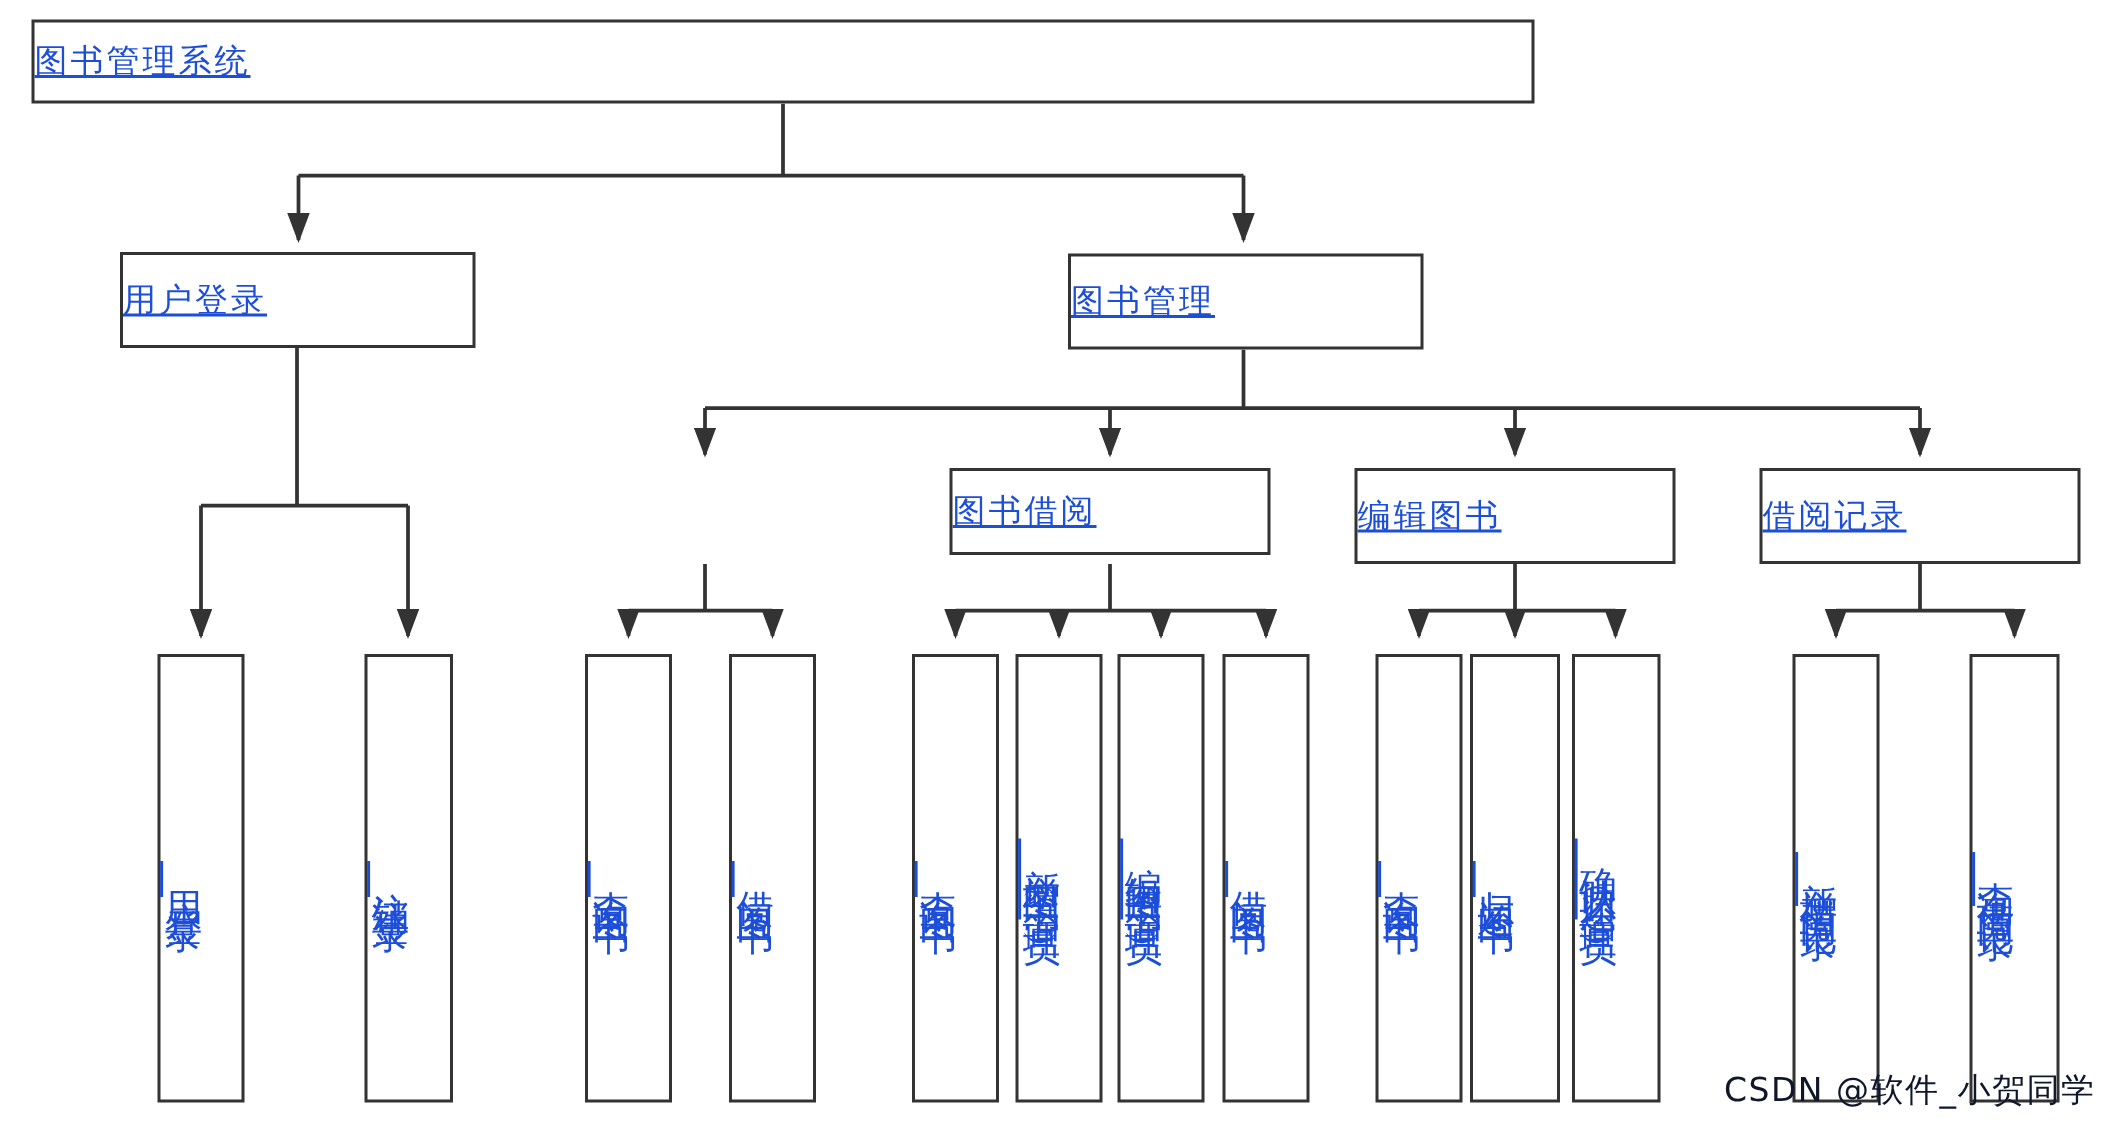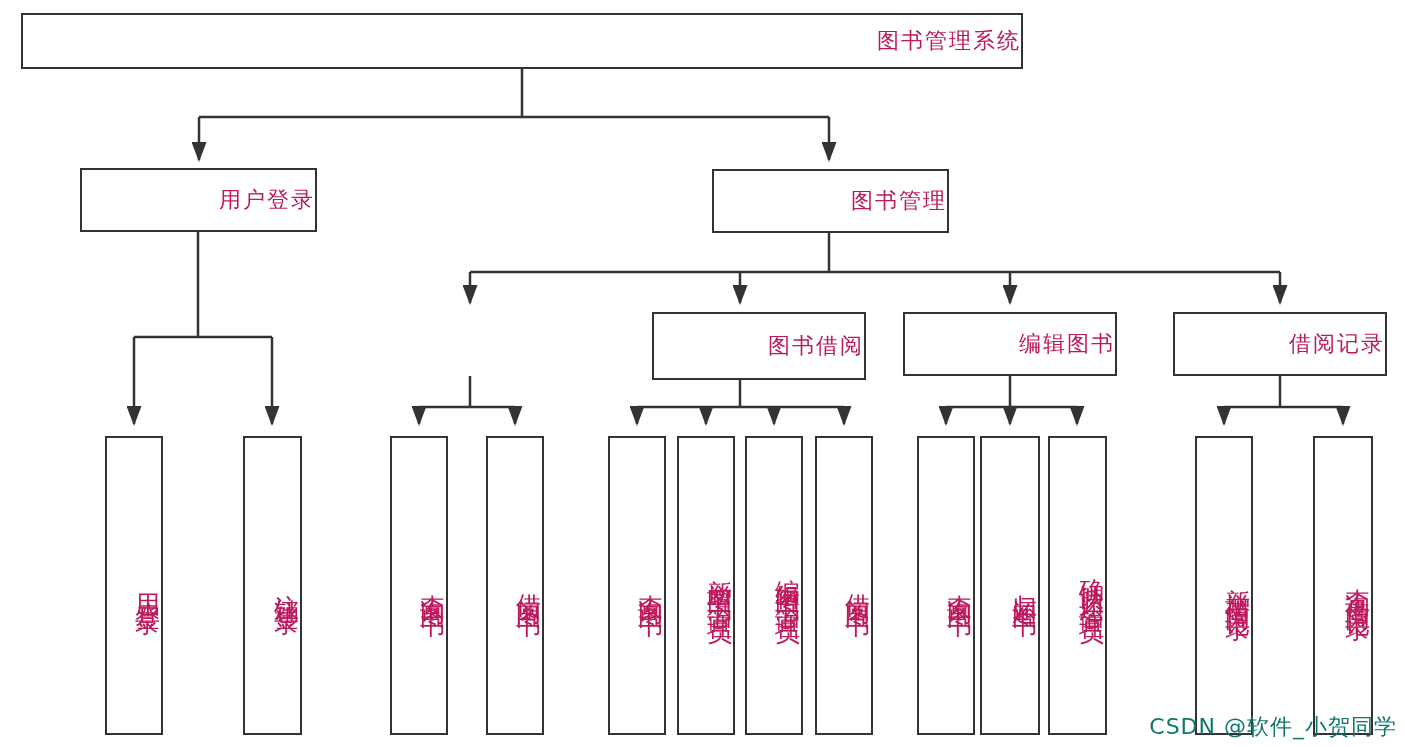--- a/index.html
+++ b/index.html
@@ -11,41 +11,42 @@
     overflow:hidden;
   }
   #wires{position:absolute;left:0;top:0;width:1405px;height:747px;}
   .node{
     position:absolute;
     box-sizing:border-box;
     background:#ffffff;
     border:2.5px solid #333333;
     display:flex;
     align-items:center;
-    justify-content:flex-end;
-    color:#be185d;
+    justify-content:flex-start;
+    color:#1d4ed8;
+    text-decoration:underline;
   }
   .hbox span{
     font-size:22px;
     letter-spacing:2px;
     white-space:nowrap;
   }
   .vbox span{
     writing-mode:vertical-rl;
     font-size:25px;
     letter-spacing:6px;
     line-height:1.15;
     white-space:nowrap;
   }
   #watermark{
     position:absolute;
     right:8px;
     bottom:5px;
     font-size:22px;
-    color:#0f766e;
+    color:#0f172a;
     letter-spacing:1px;
     white-space:nowrap;
     pointer-events:none;
     z-index:5;
   }
 </style>
 </head>
 <body>
 
 <div id="stage">
@@ -118,21 +119,21 @@
     <span>图书管理系统</span>
   </div>
 
   <div class="node hbox" style="left:80px;top:168px;width:237px;height:64px">
     <span>用户登录</span>
   </div>
   <div class="node hbox" style="left:712px;top:169px;width:237px;height:64px">
     <span>图书管理</span>
   </div>
 
-  <div class="node hbox" style="left:652px;top:312px;width:214px;height:68px">
+  <div class="node hbox" style="left:633px;top:312px;width:214px;height:58px">
     <span>图书借阅</span>
   </div>
   <div class="node hbox" style="left:903px;top:312px;width:214px;height:64px">
     <span>编辑图书</span>
   </div>
   <div class="node hbox" style="left:1173px;top:312px;width:214px;height:64px">
     <span>借阅记录</span>
   </div>
 
   <div class="node vbox" style="left:105px;top:436px;width:58px;height:299px">

